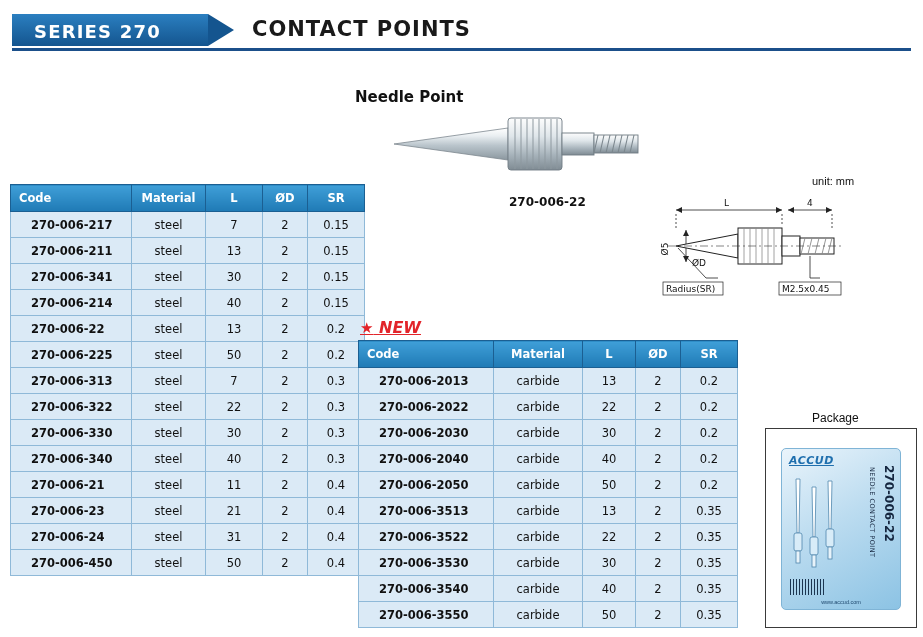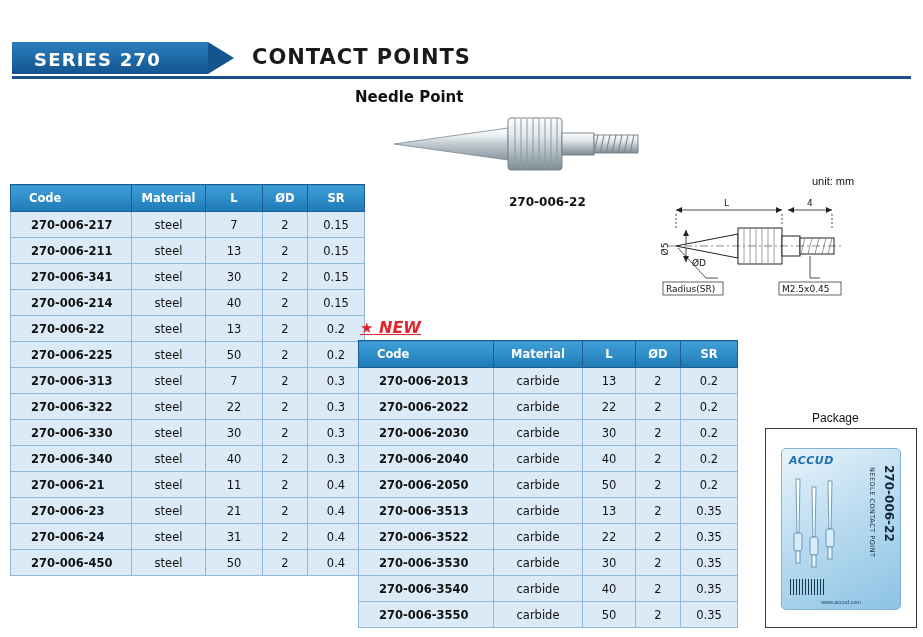--- a/index.html
+++ b/index.html
@@ -15,21 +15,20 @@
     position: relative;
     overflow: hidden;
   }
 
   
   .header {
     position: absolute;
     left: 0; top: 0;
     width: 923px;
     height: 52px;
-    margin-top: 28px;
   }
   .header-rule {
     position: absolute;
     left: 12px; top: 48px;
     width: 899px;
     height: 3px;
     background: #1b4f8a;
   }
   .series-banner {
     position: absolute;
@@ -112,21 +111,21 @@
     background: #2a8ccb;
     background: linear-gradient(180deg,#3f9fd8 0%, #1f7ab5 100%);
     color: #ffffff;
     font-size: 11.5px;
     font-weight: bold;
     border: 1px solid #1b5f92;
     padding: 4px 4px;
     text-align: center;
     height: 18px;
   }
-  table.spec th.code-col { text-align: left; padding-left: 18px; }
+  table.spec th.code-col { text-align: left; padding-left: 8px; }
   table.spec td {
     font-size: 11.5px;
     border: 1px solid #8fb9d8;
     padding: 3px 4px;
     text-align: center;
     height: 19px;
     color: #111111;
   }
   table.spec td.code {
     text-align: left;
@@ -186,20 +185,21 @@
   }
   .pkg-brand {
     position: absolute;
     left: 7px; top: 5px;
     font-size: 11px;
     font-weight: bold;
     font-style: italic;
     color: #1f6fae;
     font-family: "DejaVu Sans", sans-serif;
     letter-spacing: 0.5px;
+    text-decoration: underline;
   }
   .pkg-vtext {
     position: absolute;
     right: 4px; top: 16px;
     font-size: 12px;
     font-weight: bold;
     color: #15263f;
     writing-mode: vertical-rl;
     font-family: "DejaVu Sans", sans-serif;
   }

